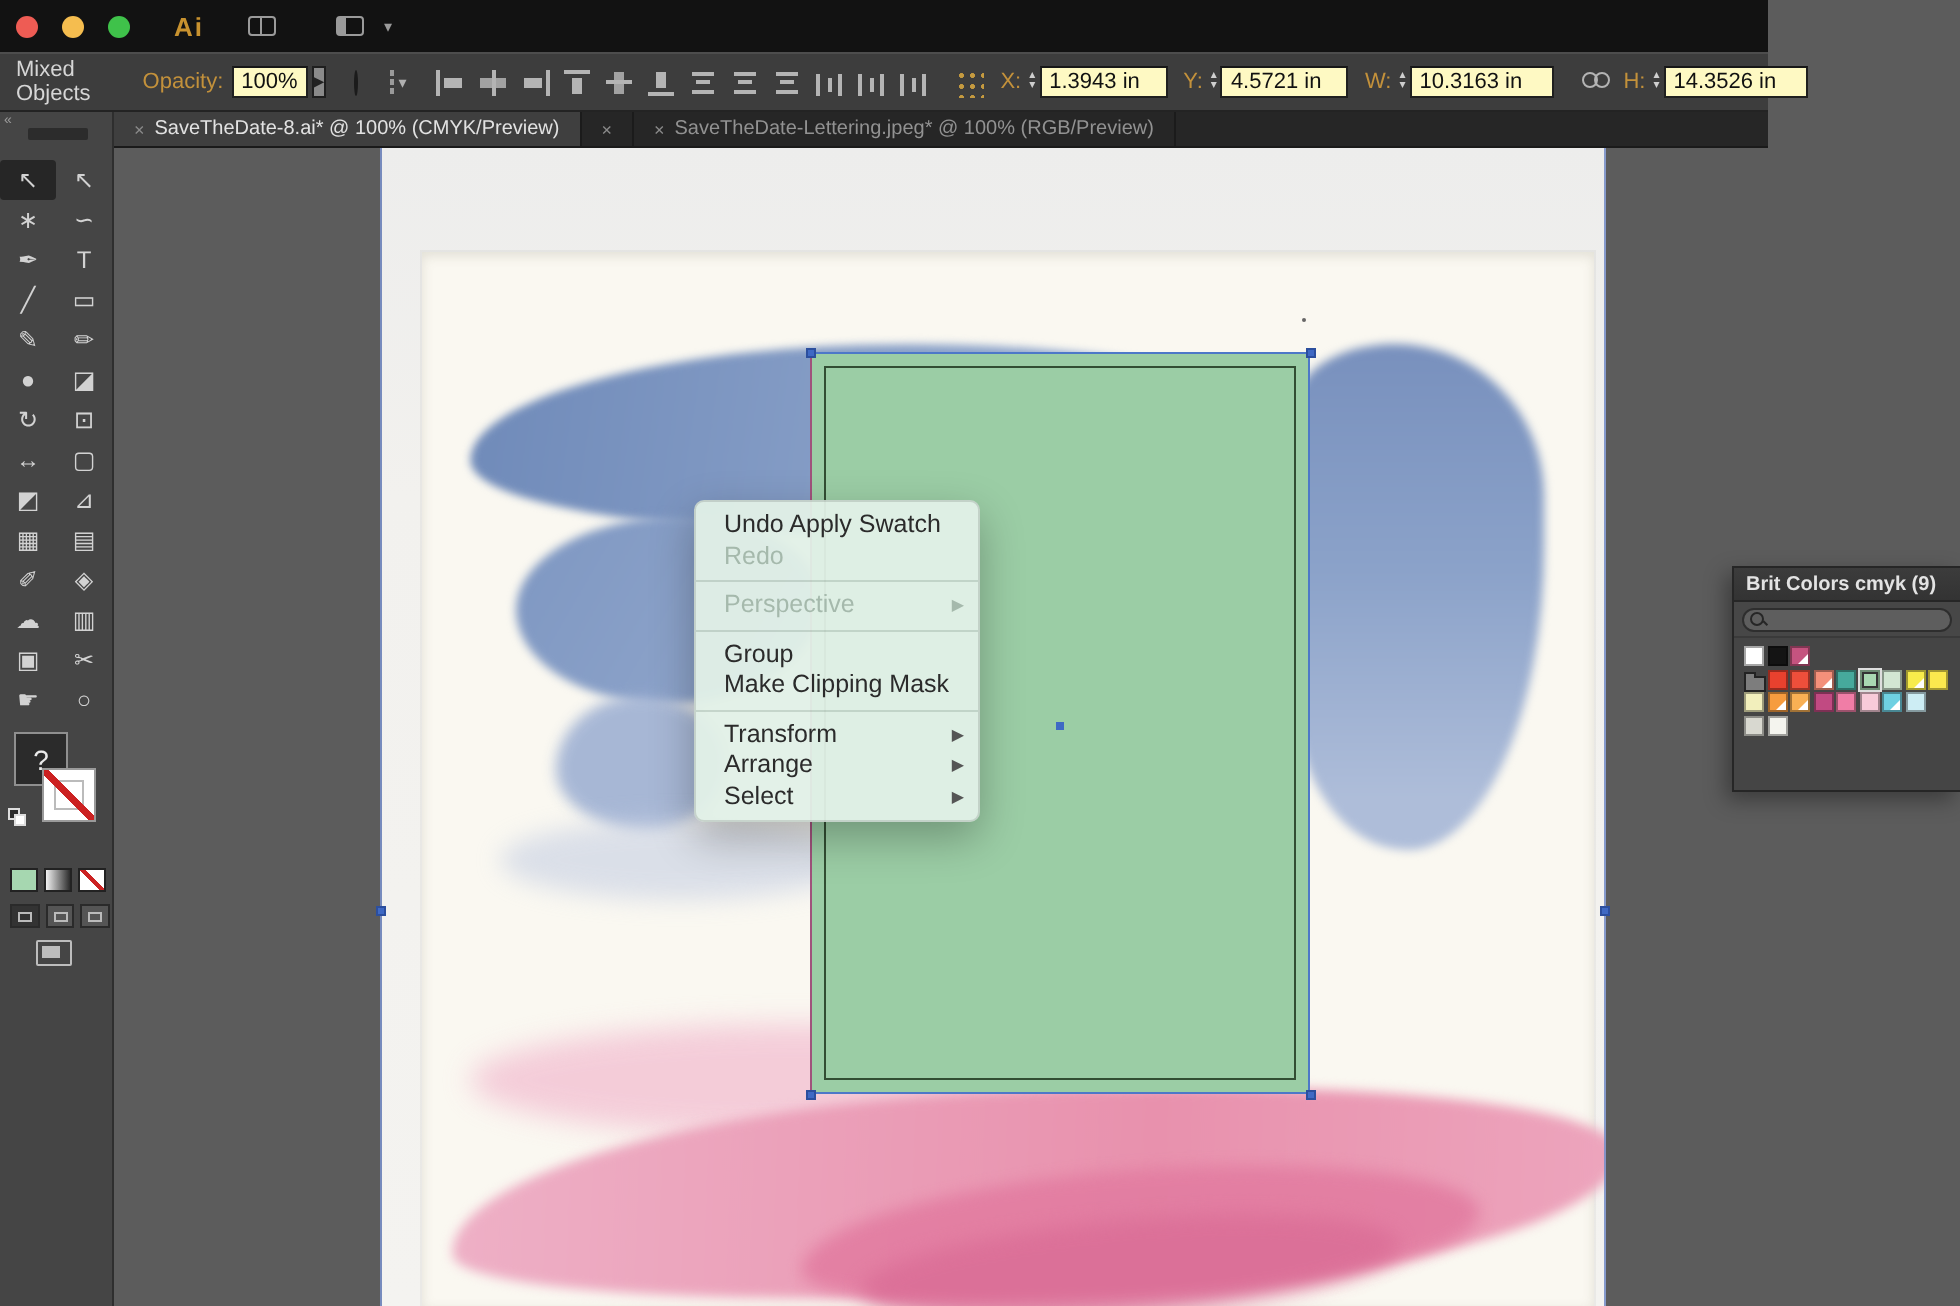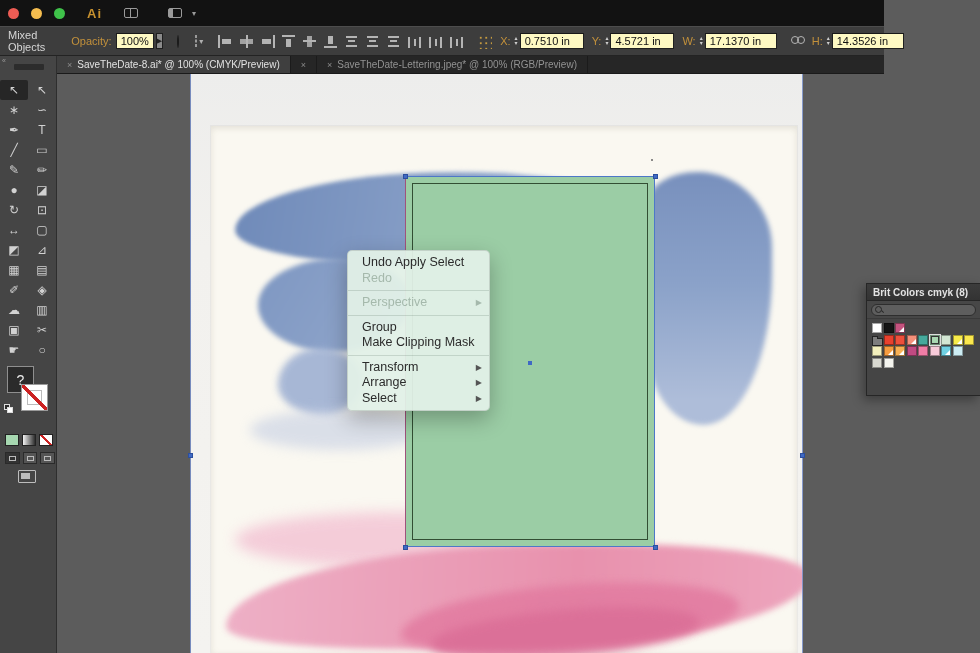--- a/index.html
+++ b/index.html
@@ -234,37 +234,37 @@
         </span>
       </span>
     <span class="gridico"></span>
     <span id="coordFields" style="display:flex;align-items:center">
         <span class="coordgrp">
           <span class="olbl">X:</span>
           <span class="spin">
             <span>▴</span>
             <span>▾</span>
           </span>
-          <span class="cfield" style="width: 64px;">0.7510 in</span>
+          <span class="cfield" style="width: 64px;">1.3943 in</span>
         </span>
         <span class="coordgrp">
           <span class="olbl">Y:</span>
           <span class="spin">
             <span>▴</span>
             <span>▾</span>
           </span>
           <span class="cfield" style="width: 64px;">4.5721 in</span>
         </span>
         <span class="coordgrp">
           <span class="olbl">W:</span>
           <span class="spin">
             <span>▴</span>
             <span>▾</span>
           </span>
-          <span class="cfield" style="width: 72px;">17.1370 in</span>
+          <span class="cfield" style="width: 72px;">10.3163 in</span>
         </span>
         <span class="linkico">
           <i class="a"></i>
           <i class="b"></i>
         </span>
         <span class="coordgrp">
           <span class="olbl">H:</span>
           <span class="spin">
             <span>▴</span>
             <span>▾</span>
@@ -428,21 +428,21 @@
         <div class="handle" style="left: 346px; top: 100px;"></div>
         <div class="handle" style="left: 596px; top: 100px;"></div>
         <div class="handle" style="left: 346px; top: 471px;"></div>
         <div class="handle" style="left: 596px; top: 471px;"></div>
         <div class="handle" style="left: 131px; top: 379px;"></div>
         <div class="handle" style="left: 743px; top: 379px;"></div>
       </div>
 
     <div class="ctxmenu" id="ctxmenu">
         <div class="mitem">
-          <span class="lab">Undo Apply Select</span>
+          <span class="lab">Undo Apply Swatch</span>
         </div>
         <div class="mitem disabled">
           <span class="lab">Redo</span>
         </div>
         <div class="msep"></div>
         <div class="mitem disabled">
           <span class="lab">Perspective</span>
           <span class="arr">▶</span>
         </div>
         <div class="msep"></div>
@@ -462,21 +462,21 @@
           <span class="arr">▶</span>
         </div>
         <div class="mitem">
           <span class="lab">Select</span>
           <span class="arr">▶</span>
         </div>
       </div>
   </div>
 
   <div class="swpanel">
-    <div class="swtitle">Brit Colors cmyk (8)</div>
+    <div class="swtitle">Brit Colors cmyk (9)</div>
     <div class="swsearch">
       <span class="spill">
           <span class="mag"></span>
         </span>
     </div>
     <div class="swgrid" id="swgrid">
         <div class="swrow">
           <span class="sw" style="background: rgb(255, 255, 255);"></span>
           <span class="sw" style="background: rgb(20, 20, 20);"></span>
           <span class="sw global" style="background: rgb(197, 83, 127);"></span>

